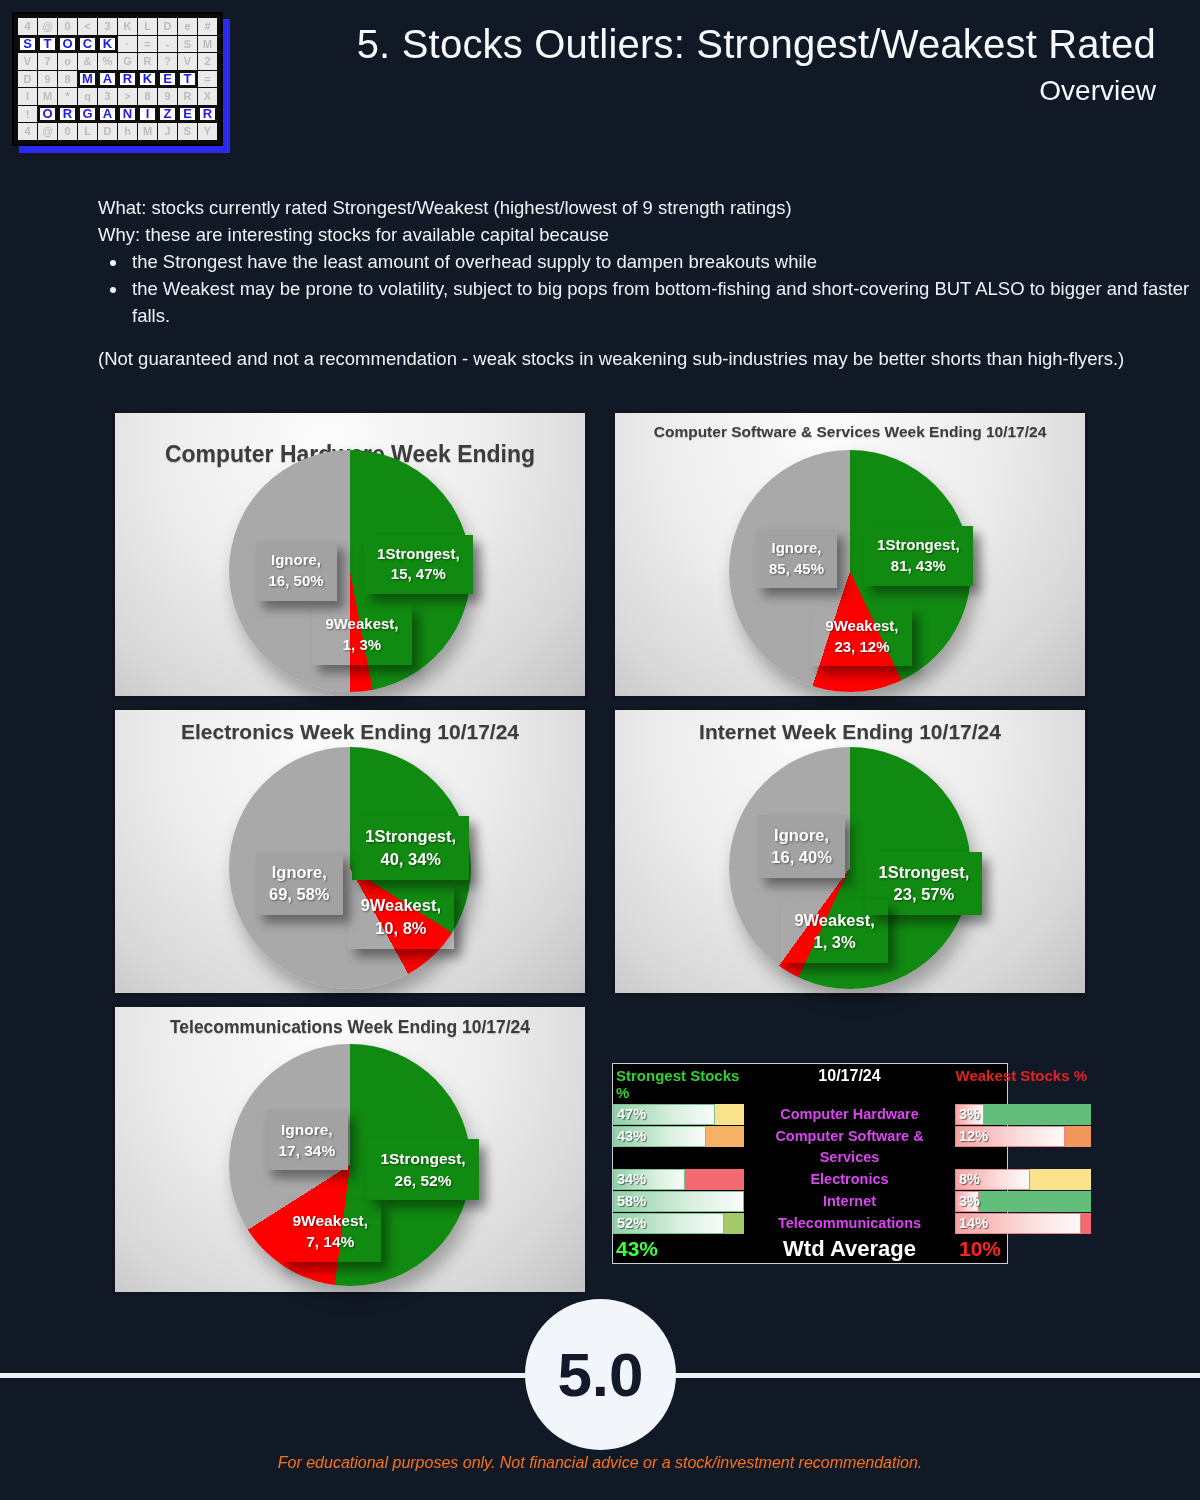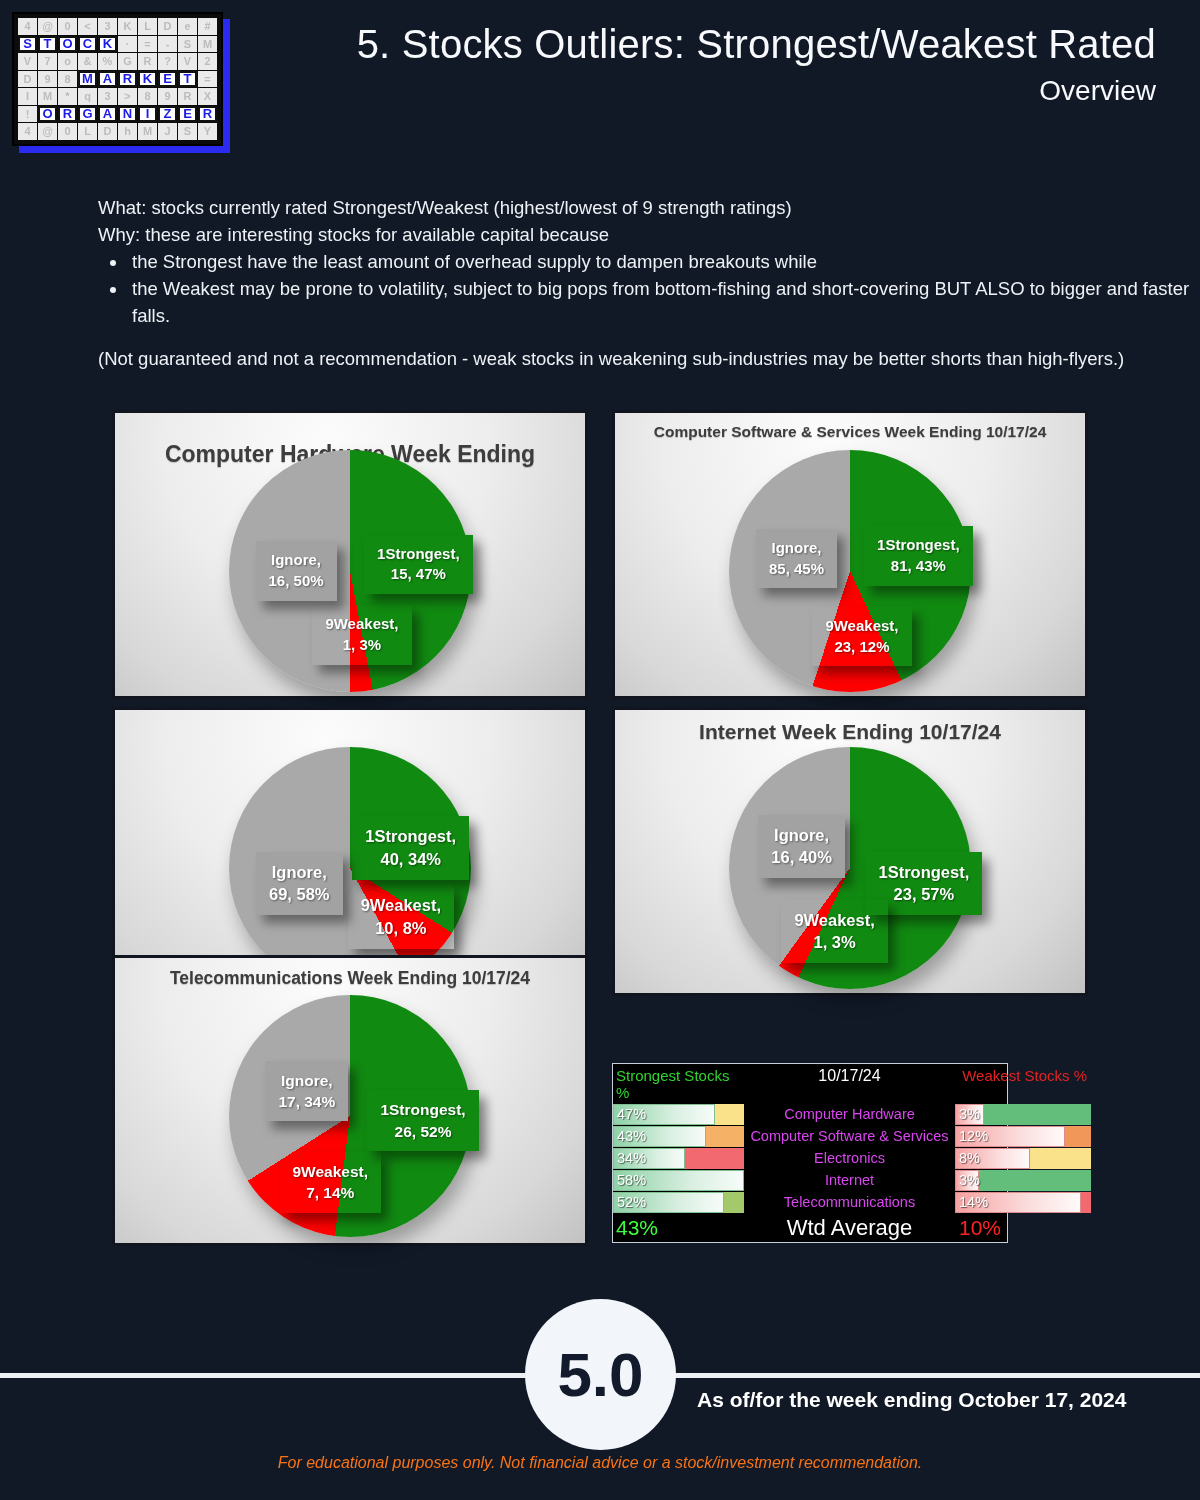--- a/index.html
+++ b/index.html
@@ -33,21 +33,21 @@
   .panel-title { position:absolute; top:10px; left:6px; right:6px; text-align:center;
                  font-weight:bold; color:#3d3d3d; text-shadow:0 1px 1px rgba(0,0,0,0.2); }
   .pie { position:absolute; left:50%; transform:translateX(-50%); top:37px; width:242px; height:242px;
          border-radius:50%; box-shadow:5px 12px 18px rgba(0,0,0,0.30); }
   .lbl { position:absolute; text-align:center; color:#fff; font-weight:bold; line-height:1.38;
          padding:9px 13px; white-space:nowrap; box-shadow:7px 8px 10px rgba(0,0,0,0.40);
          text-shadow:1px 1px 2px rgba(0,0,0,0.45); }
 
   
   .summary { position:absolute; left:612px; top:1063px; width:396px; background:#000;
-             border:1px solid #c7cfd9; font-weight:normal; }
+             border:1px solid #c7cfd9; font-weight:bold; }
   .trow { display:grid; grid-template-columns:131px 211px 136px; }
   .trow.data { margin-top:1px; }
   .h-strong { color:#2fd32f; font-size:15px; padding:3px 0 2px 3px; }
   .h-date   { color:#fff; font-size:16px; text-align:center; padding-top:3px; }
   .h-weak   { color:#e32222; font-size:15px; text-align:right; padding:3px 4px 2px 0; }
   .bar-cell { position:relative; overflow:hidden; height:21px; }
   .bar { position:absolute; left:0; top:0; bottom:0; }
   .bar.green { background:linear-gradient(to right,#8ed2a6 0%,#d9efe1 60%,#f7fcf9 100%); border:1px solid #7fbf90; }
   .bar.red   { background:linear-gradient(to right,#f6a2a2 0%,#fbdede 60%,#fffafa 100%); border:1px solid #de8b8b; }
   .val { position:relative; z-index:2; display:block; font-size:14.5px; color:#fff;
@@ -187,20 +187,21 @@
         <div class="lbl" style="left: 42%; top: 68.5%; font-size: 15px; background: transparent;">
           <div>9Weakest,</div>
           <div>23, 12%</div>
         </div>
         <div class="lbl" style="left: 30%; top: 41%; font-size: 15px; background: rgb(162, 162, 162);">
           <div>Ignore,</div>
           <div>85, 45%</div>
         </div>
       </div>
       <div class="panel" style="left: 112px; top: 707px; height: 289px;">
+        <div class="panel-title" style="font-size: 21px;">Electronics Week Ending 10/17/24</div>
         <div class="pie" style="background: conic-gradient(rgb(17, 138, 17) 0%, rgb(17, 138, 17) 34%, rgb(254, 0, 0) 34%, rgb(254, 0, 0) 42%, rgb(169, 169, 169) 42%, rgb(169, 169, 169) 100%);"></div>
         <div class="lbl" style="left: 50.5%; top: 37.6%; font-size: 16.5px; background: rgb(17, 138, 17);">
           <div>1Strongest,</div>
           <div>40, 34%</div>
         </div>
         <div class="lbl" style="left: 49.5%; top: 62%; font-size: 16.5px; background: transparent;">
           <div>9Weakest,</div>
           <div>10, 8%</div>
         </div>
         <div class="lbl" style="left: 30%; top: 50%; font-size: 16.5px; background: rgb(162, 162, 162);">
@@ -217,21 +218,21 @@
         </div>
         <div class="lbl" style="left: 35.4%; top: 67%; font-size: 16.5px; background: transparent;">
           <div>9Weakest,</div>
           <div>1, 3%</div>
         </div>
         <div class="lbl" style="left: 30.5%; top: 37%; font-size: 16.5px; background: rgb(162, 162, 162);">
           <div>Ignore,</div>
           <div>16, 40%</div>
         </div>
       </div>
-      <div class="panel" style="left: 112px; top: 955px; height: 291px;">
+      <div class="panel" style="left: 112px; top: 1004px; height: 291px;">
         <div class="panel-title" style="font-size: 17.5px;">Telecommunications Week Ending 10/17/24</div>
         <div class="pie" style="background: conic-gradient(rgb(17, 138, 17) 0%, rgb(17, 138, 17) 52%, rgb(254, 0, 0) 52%, rgb(254, 0, 0) 66%, rgb(169, 169, 169) 66%, rgb(169, 169, 169) 100%);"></div>
         <div class="lbl" style="left: 53.7%; top: 46.4%; font-size: 15.5px; background: rgb(17, 138, 17);">
           <div>1Strongest,</div>
           <div>26, 52%</div>
         </div>
         <div class="lbl" style="left: 35%; top: 68%; font-size: 15.5px; background: transparent;">
           <div>9Weakest,</div>
           <div>7, 14%</div>
         </div>
@@ -305,16 +306,15 @@
       </div>
       <div class="trow foot">
         <div class="f-strong">43%</div>
         <div class="f-label">Wtd Average</div>
         <div class="f-weak">10%</div>
       </div>
     </div>
 
   <div class="rule"></div>
   <div class="badge">5.0</div>
-  <div class="asof">As of/for the week ending October 17, 2024</div>
   <div class="disclaimer">For educational purposes only. Not financial advice or a stock/investment recommendation.</div>
 
 </div>
 
 </body></html>

